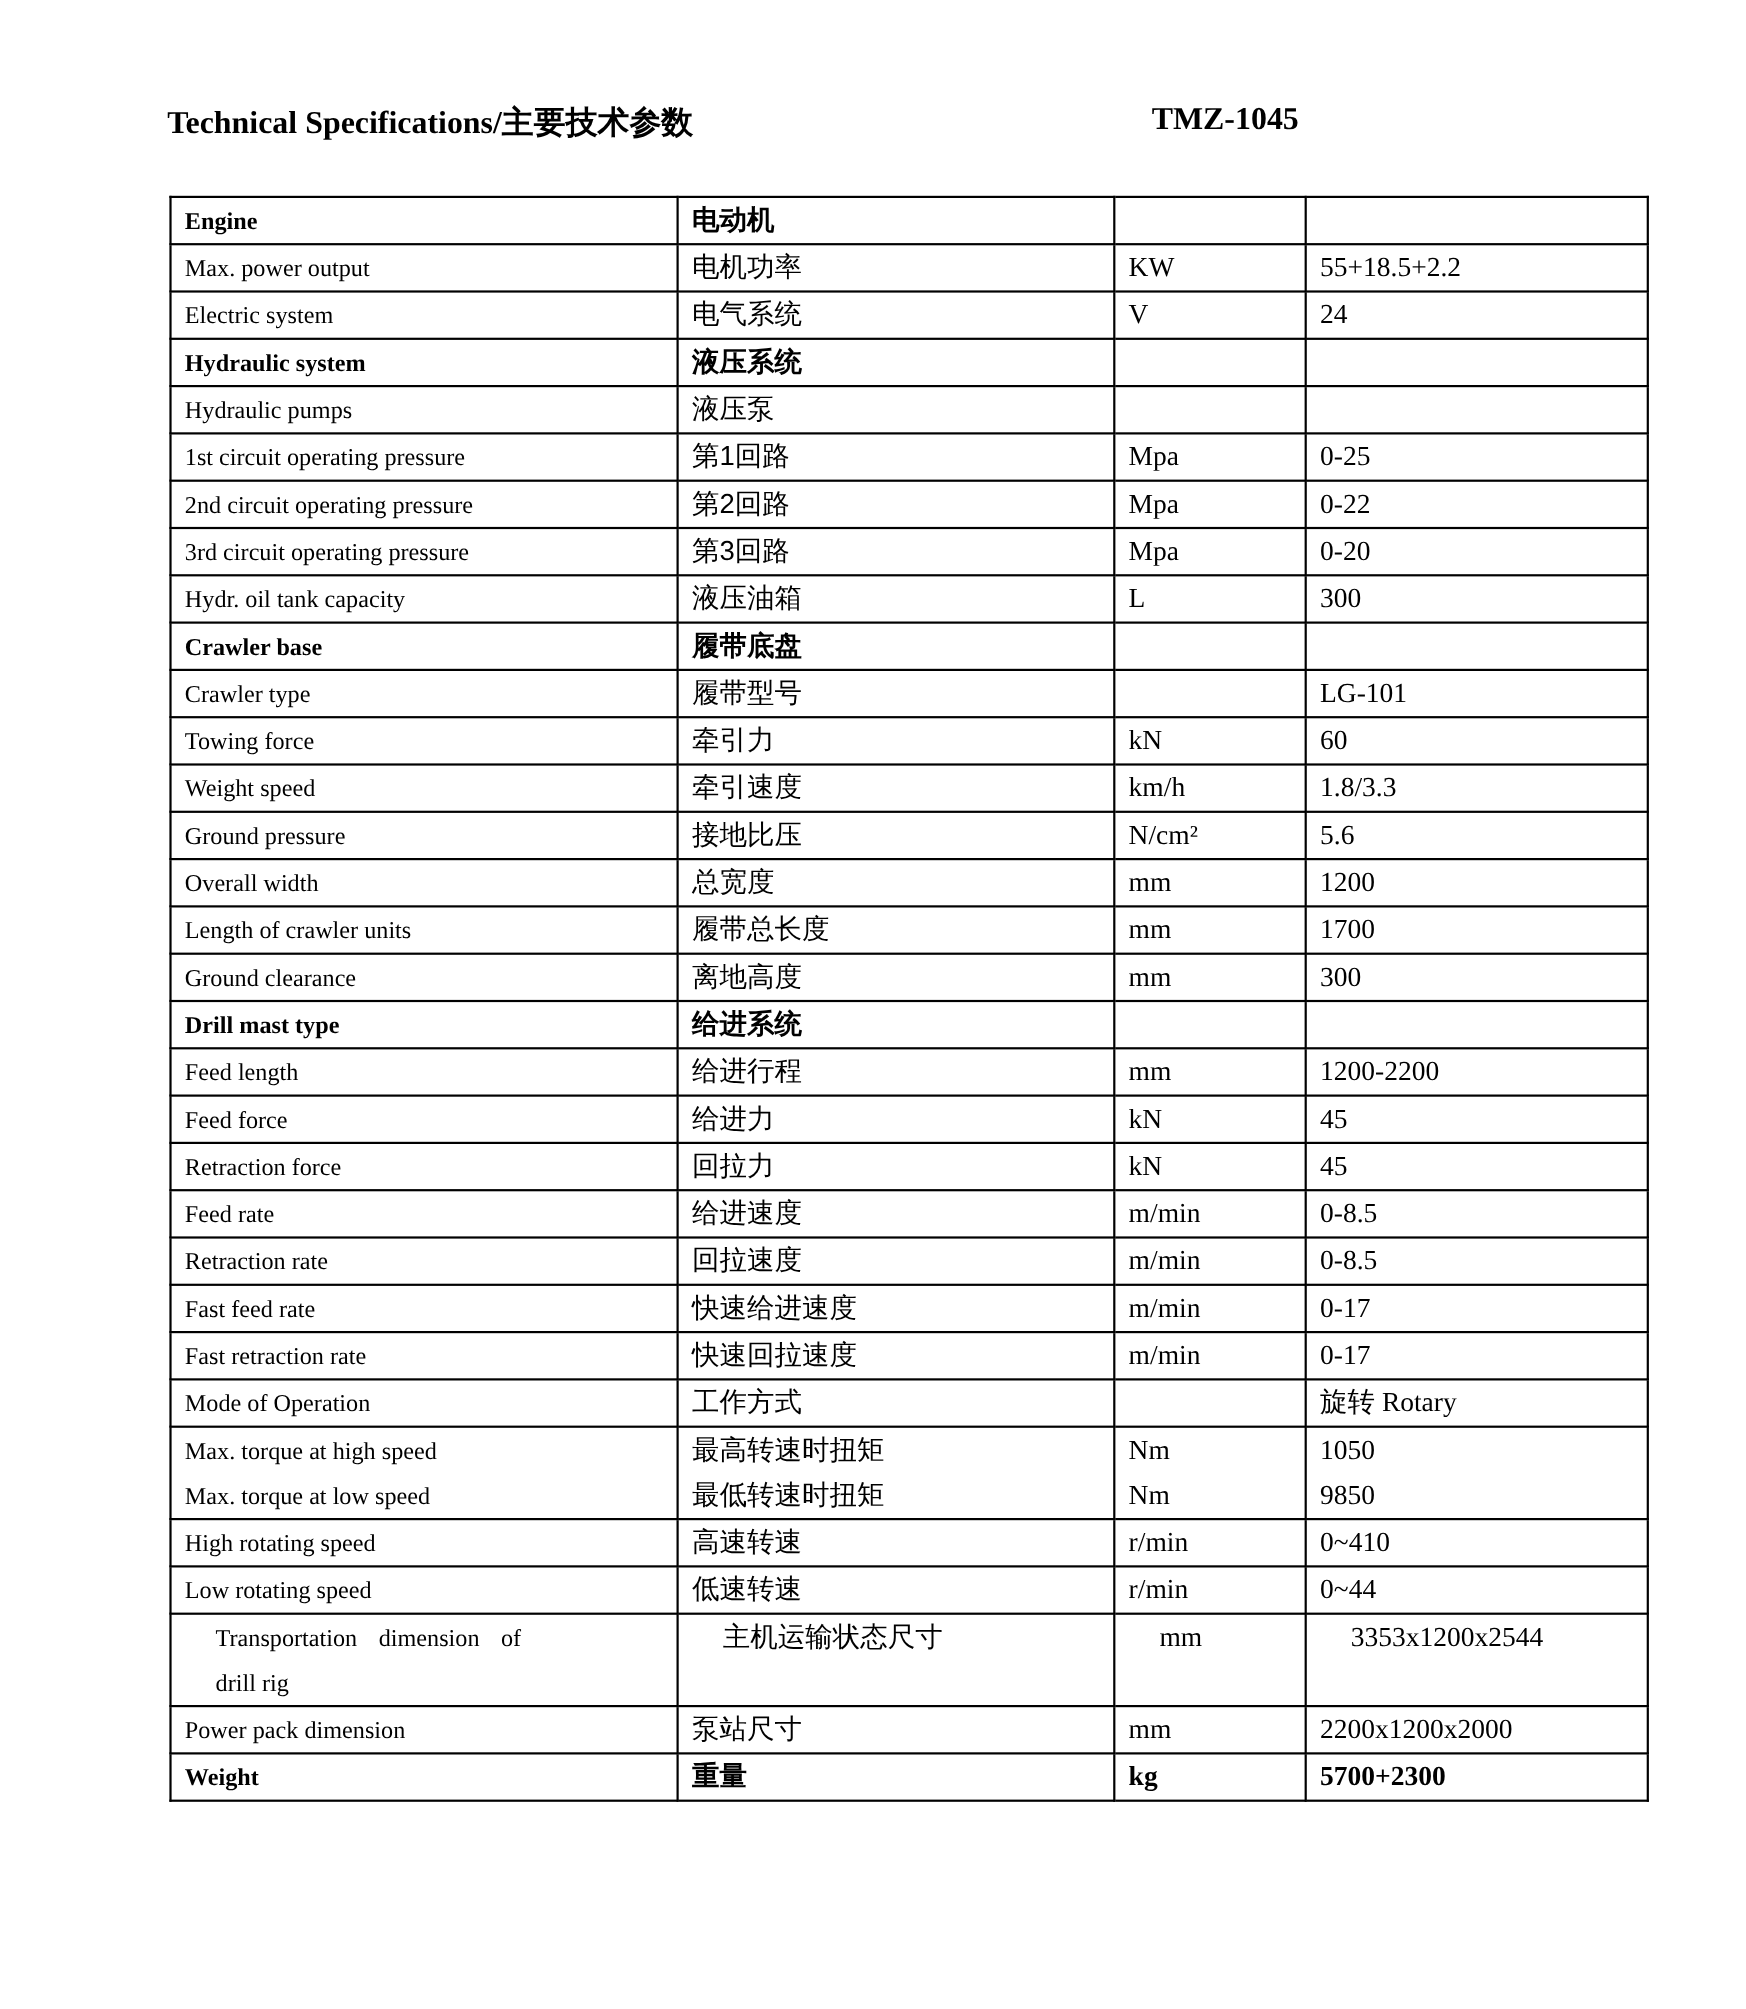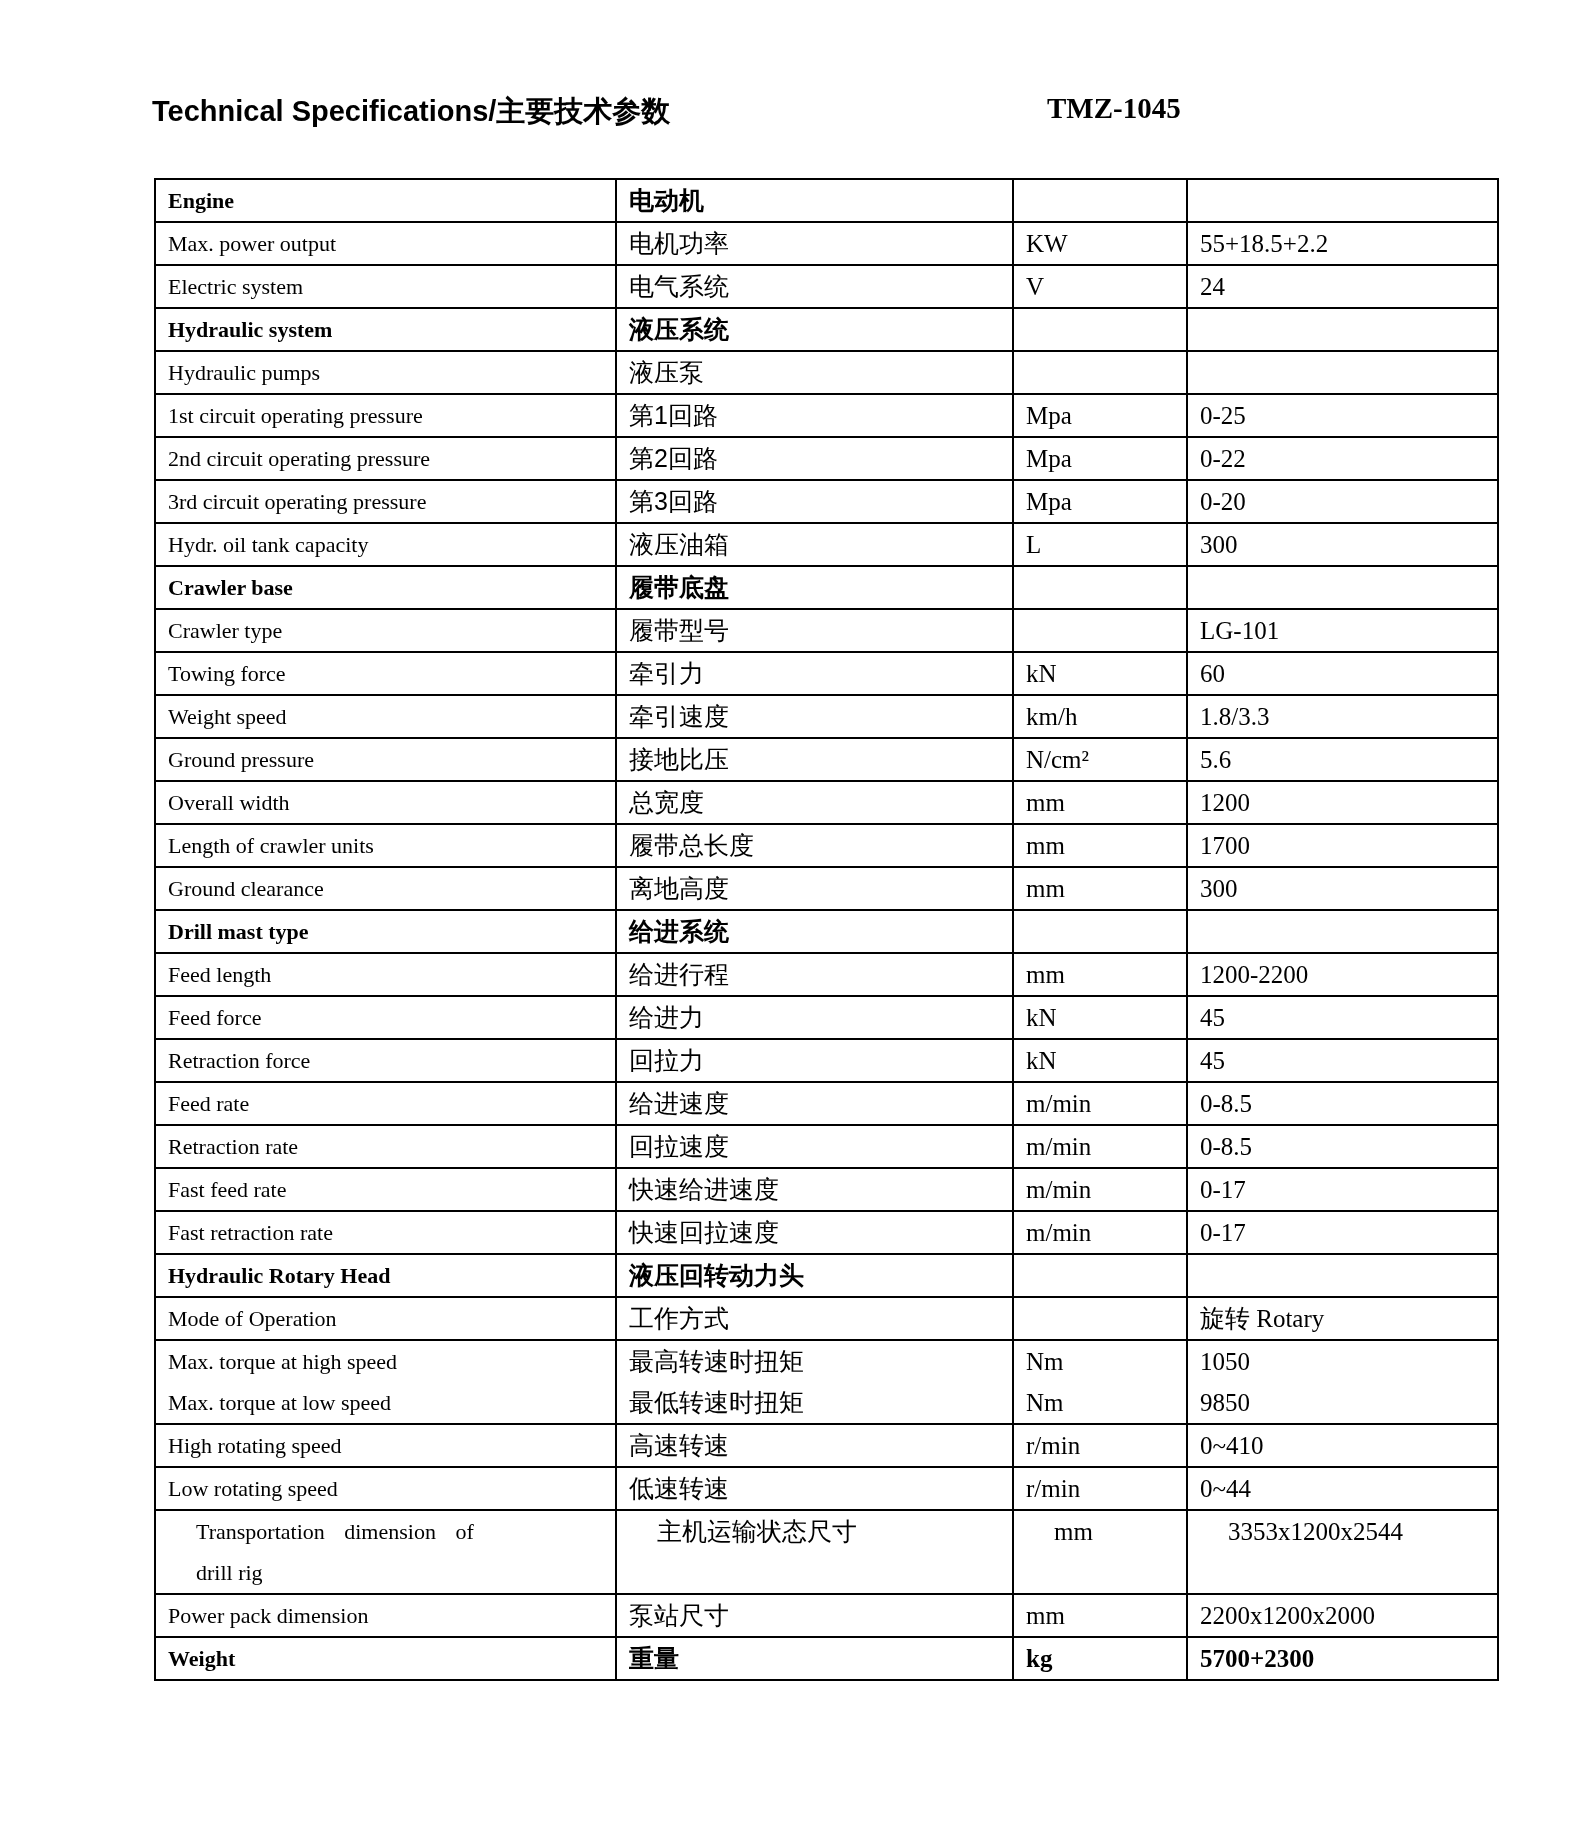--- a/index.html
+++ b/index.html
@@ -7,21 +7,21 @@
     width: 1587px; height: 1826px;
     background: #ffffff;
     position: relative;
     font-family: "Liberation Serif", serif;
     color: #000000;
     overflow: hidden;
   }
   .header { position: absolute; left: 0; top: 0; width: 1587px; height: 140px; }
   .page-title {
     position: absolute; left: 152px; top: 92px;
-    font-family: Liberation Sans, sans-serif;
+    font-family: Liberation Serif, serif;
     font-weight: bold; font-size: 29px; white-space: nowrap;
   }
   .model {
     position: absolute; left: 1047px; top: 92px;
     font-family: "Liberation Serif", serif;
     font-weight: bold; font-size: 29px; white-space: nowrap;
   }
   table.spec {
     position: absolute; left: 154px; top: 178px;
     width: 1343px;
@@ -213,26 +213,20 @@
       <td class="zh">快速给进速度</td>
       <td class="unit">m/min</td>
       <td class="val">0-17</td>
     </tr>
     <tr>
       <td class="en">Fast retraction rate</td>
       <td class="zh">快速回拉速度</td>
       <td class="unit">m/min</td>
       <td class="val">0-17</td>
     </tr>
-    <tr class="section">
-      <td class="en">Hydraulic Rotary Head</td>
-      <td class="zh">液压回转动力头</td>
-      <td class="unit"></td>
-      <td class="val"></td>
-    </tr>
     <tr>
       <td class="en">Mode of Operation</td>
       <td class="zh">工作方式</td>
       <td class="unit"></td>
       <td class="val">旋转 Rotary</td>
     </tr>
     <tr>
       <td class="en">Max. torque at high speed
 Max. torque at low speed</td>
       <td class="zh">最高转速时扭矩

